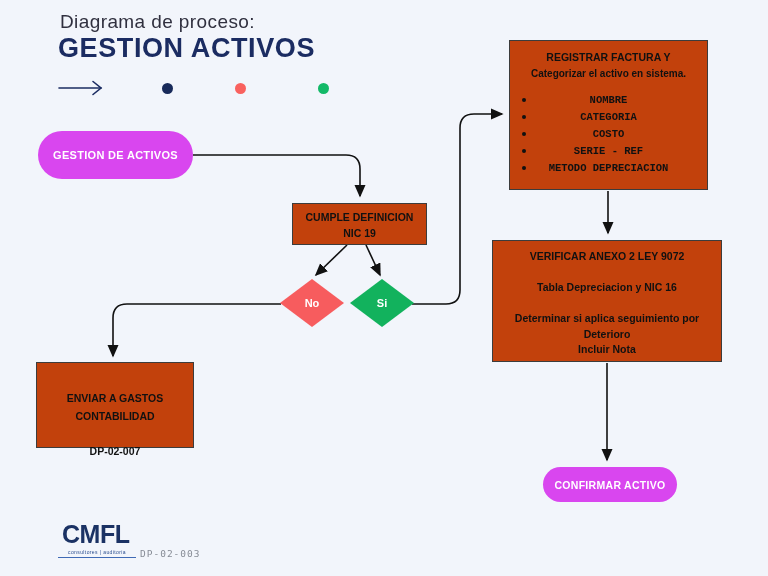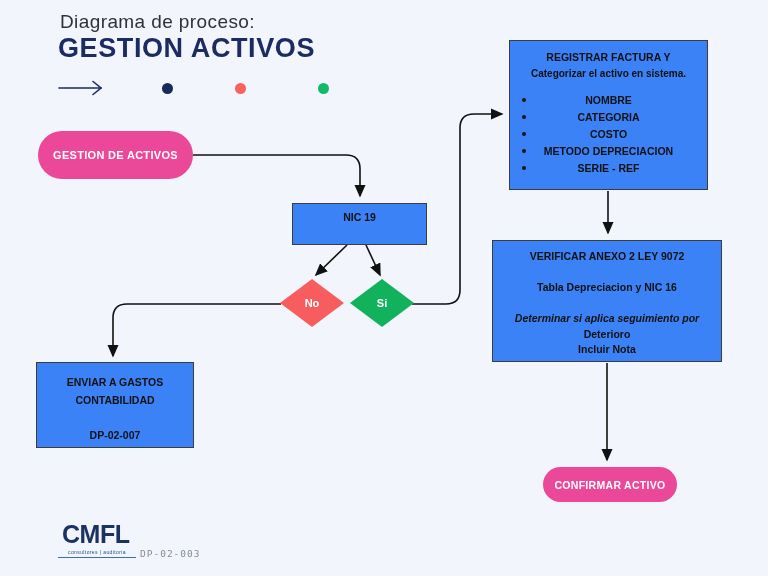--- a/index.html
+++ b/index.html
@@ -21,45 +21,45 @@
   .flow-arrow { position:absolute; left:58px; top:80px; }
   .dot { position:absolute; width:11px; height:11px; border-radius:50%; top:83px; }
   .dot-navy  { left:162px; background:#182a5a; }
   .dot-red   { left:235px; background:#f9615e; }
   .dot-green { left:318px; background:#13b968; }
   
   .wires { position:absolute; left:0; top:0; }
   
   .pill {
     position:absolute; display:flex; align-items:center; justify-content:center;
-    background:#ec4899; color:#fff; font-weight:bold; letter-spacing:.3px;
+    background:#d946ef; color:#fff; font-weight:bold; letter-spacing:.3px;
     text-align:center;
   }
   .pill-start { left:38px; top:131px; width:155px; height:48px; border-radius:25px; font-size:11px; }
   .pill-end   { left:543px; top:467px; width:134px; height:35px; border-radius:18px; font-size:10.5px; }
   .box {
-    position:absolute; background:#3b82f6; border:1px solid #3c3c3c;
+    position:absolute; background:#c2410c; border:1px solid #3c3c3c;
     color:#111; font-weight:bold; text-align:center;
   }
   .box-cumple { left:292px; top:203px; width:135px; height:42px; font-size:10.5px; padding-top:5px; line-height:1.55; }
-  .box-enviar { left:36px; top:362px; width:158px; height:86px; font-size:10.5px; padding-top:11px; line-height:1.7; }
+  .box-enviar { left:36px; top:362px; width:158px; height:86px; font-size:10.5px; padding-top:27px; line-height:1.7; }
   .box-enviar .code { margin-top:17px; }
   .box-registrar { left:509px; top:40px; width:199px; height:150px; font-size:10.5px; }
   .box-registrar .bt1 { margin-top:9px; line-height:1.5; }
   .box-registrar .bt2 { font-size:10px; line-height:1.5; }
-  .bullets { list-style:none; margin-top:11px; }
+  .bullets { list-style:none; margin-top:11px;font-family:Liberation Mono, monospace; }
   .bullets li { position:relative; line-height:1.62; font-size:10.5px; }
   .bullets .b-dot {
     position:absolute; left:12px; top:6px; width:4px; height:4px;
     border-radius:50%; background:#111;
   }
   .box-verificar { left:492px; top:240px; width:230px; height:122px; font-size:10.5px; line-height:1.45; }
   .box-verificar .v1 { margin-top:8px; }
   .box-verificar .v2 { margin-top:16px; }
-  .box-verificar .v3 { margin-top:16px;font-style:italic; }
+  .box-verificar .v3 { margin-top:16px; }
   .diamond {
     position:absolute; width:64px; height:48px;
     display:flex; align-items:center; justify-content:center;
     clip-path:polygon(50% 0, 100% 50%, 50% 100%, 0 50%);
     color:#fff; font-weight:bold; font-size:11px;
   }
   .diamond-no { left:280px; top:279px; background:#f75c5e; }
   .diamond-si { left:350px; top:279px; background:#12b25d; }
   
   .logo {
@@ -110,20 +110,21 @@
   </svg>
   <div class="dot dot-navy"></div>
   <div class="dot dot-red"></div>
   <div class="dot dot-green"></div>
 
   <div class="pill pill-start">
     <span>GESTION DE ACTIVOS</span>
   </div>
 
   <div class="box box-cumple">
+    <div>CUMPLE DEFINICION</div>
     <div>NIC 19</div>
   </div>
 
   <div class="diamond diamond-no">
     <span>No</span>
   </div>
   <div class="diamond diamond-si">
     <span>Si</span>
   </div>
 
@@ -133,22 +134,22 @@
     <div class="code">DP-02-007</div>
   </div>
 
   <div class="box box-registrar">
     <div class="bt1">REGISTRAR FACTURA Y</div>
     <div class="bt2">Categorizar el activo en sistema.</div>
     <ul class="bullets">
       <li><span class="b-dot"></span><span>NOMBRE</span></li>
       <li><span class="b-dot"></span><span>CATEGORIA</span></li>
       <li><span class="b-dot"></span><span>COSTO</span></li>
+      <li><span class="b-dot"></span><span>SERIE - REF</span></li>
       <li><span class="b-dot"></span><span>METODO DEPRECIACION</span></li>
-      <li><span class="b-dot"></span><span>SERIE - REF</span></li>
     </ul>
   </div>
 
   <div class="box box-verificar">
     <div class="v1">VERIFICAR ANEXO 2 LEY 9072</div>
     <div class="v2">Tabla Depreciacion y NIC 16</div>
     <div class="v3">Determinar si aplica seguimiento por</div>
     <div>Deterioro</div>
     <div>Incluir Nota</div>
   </div>

